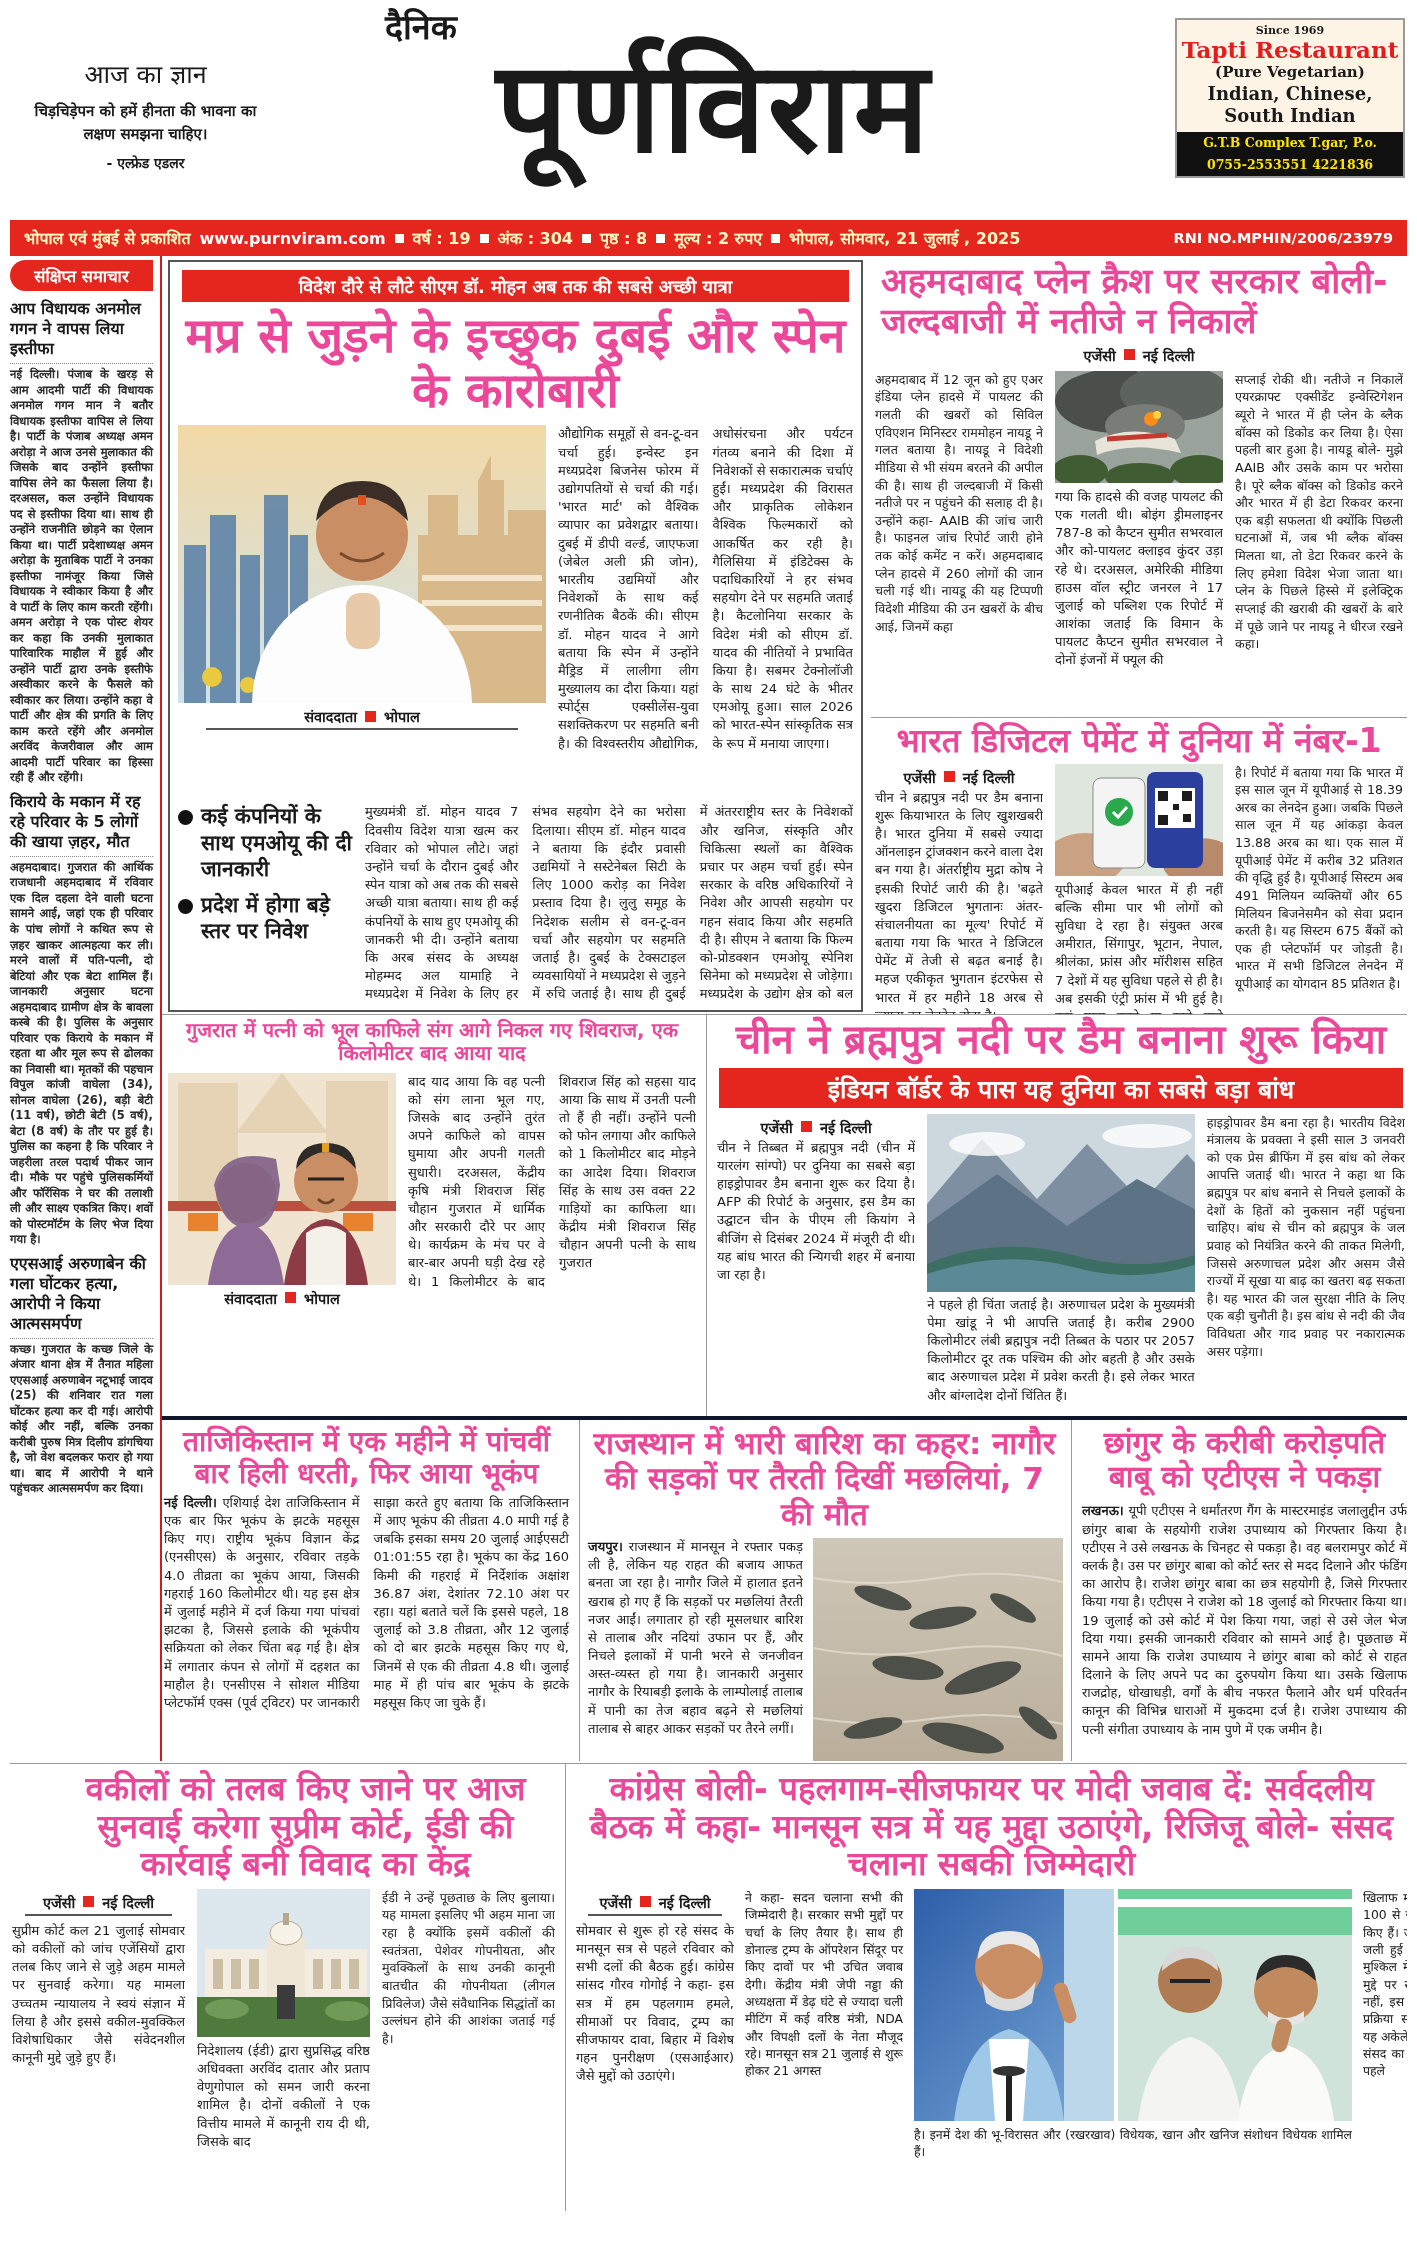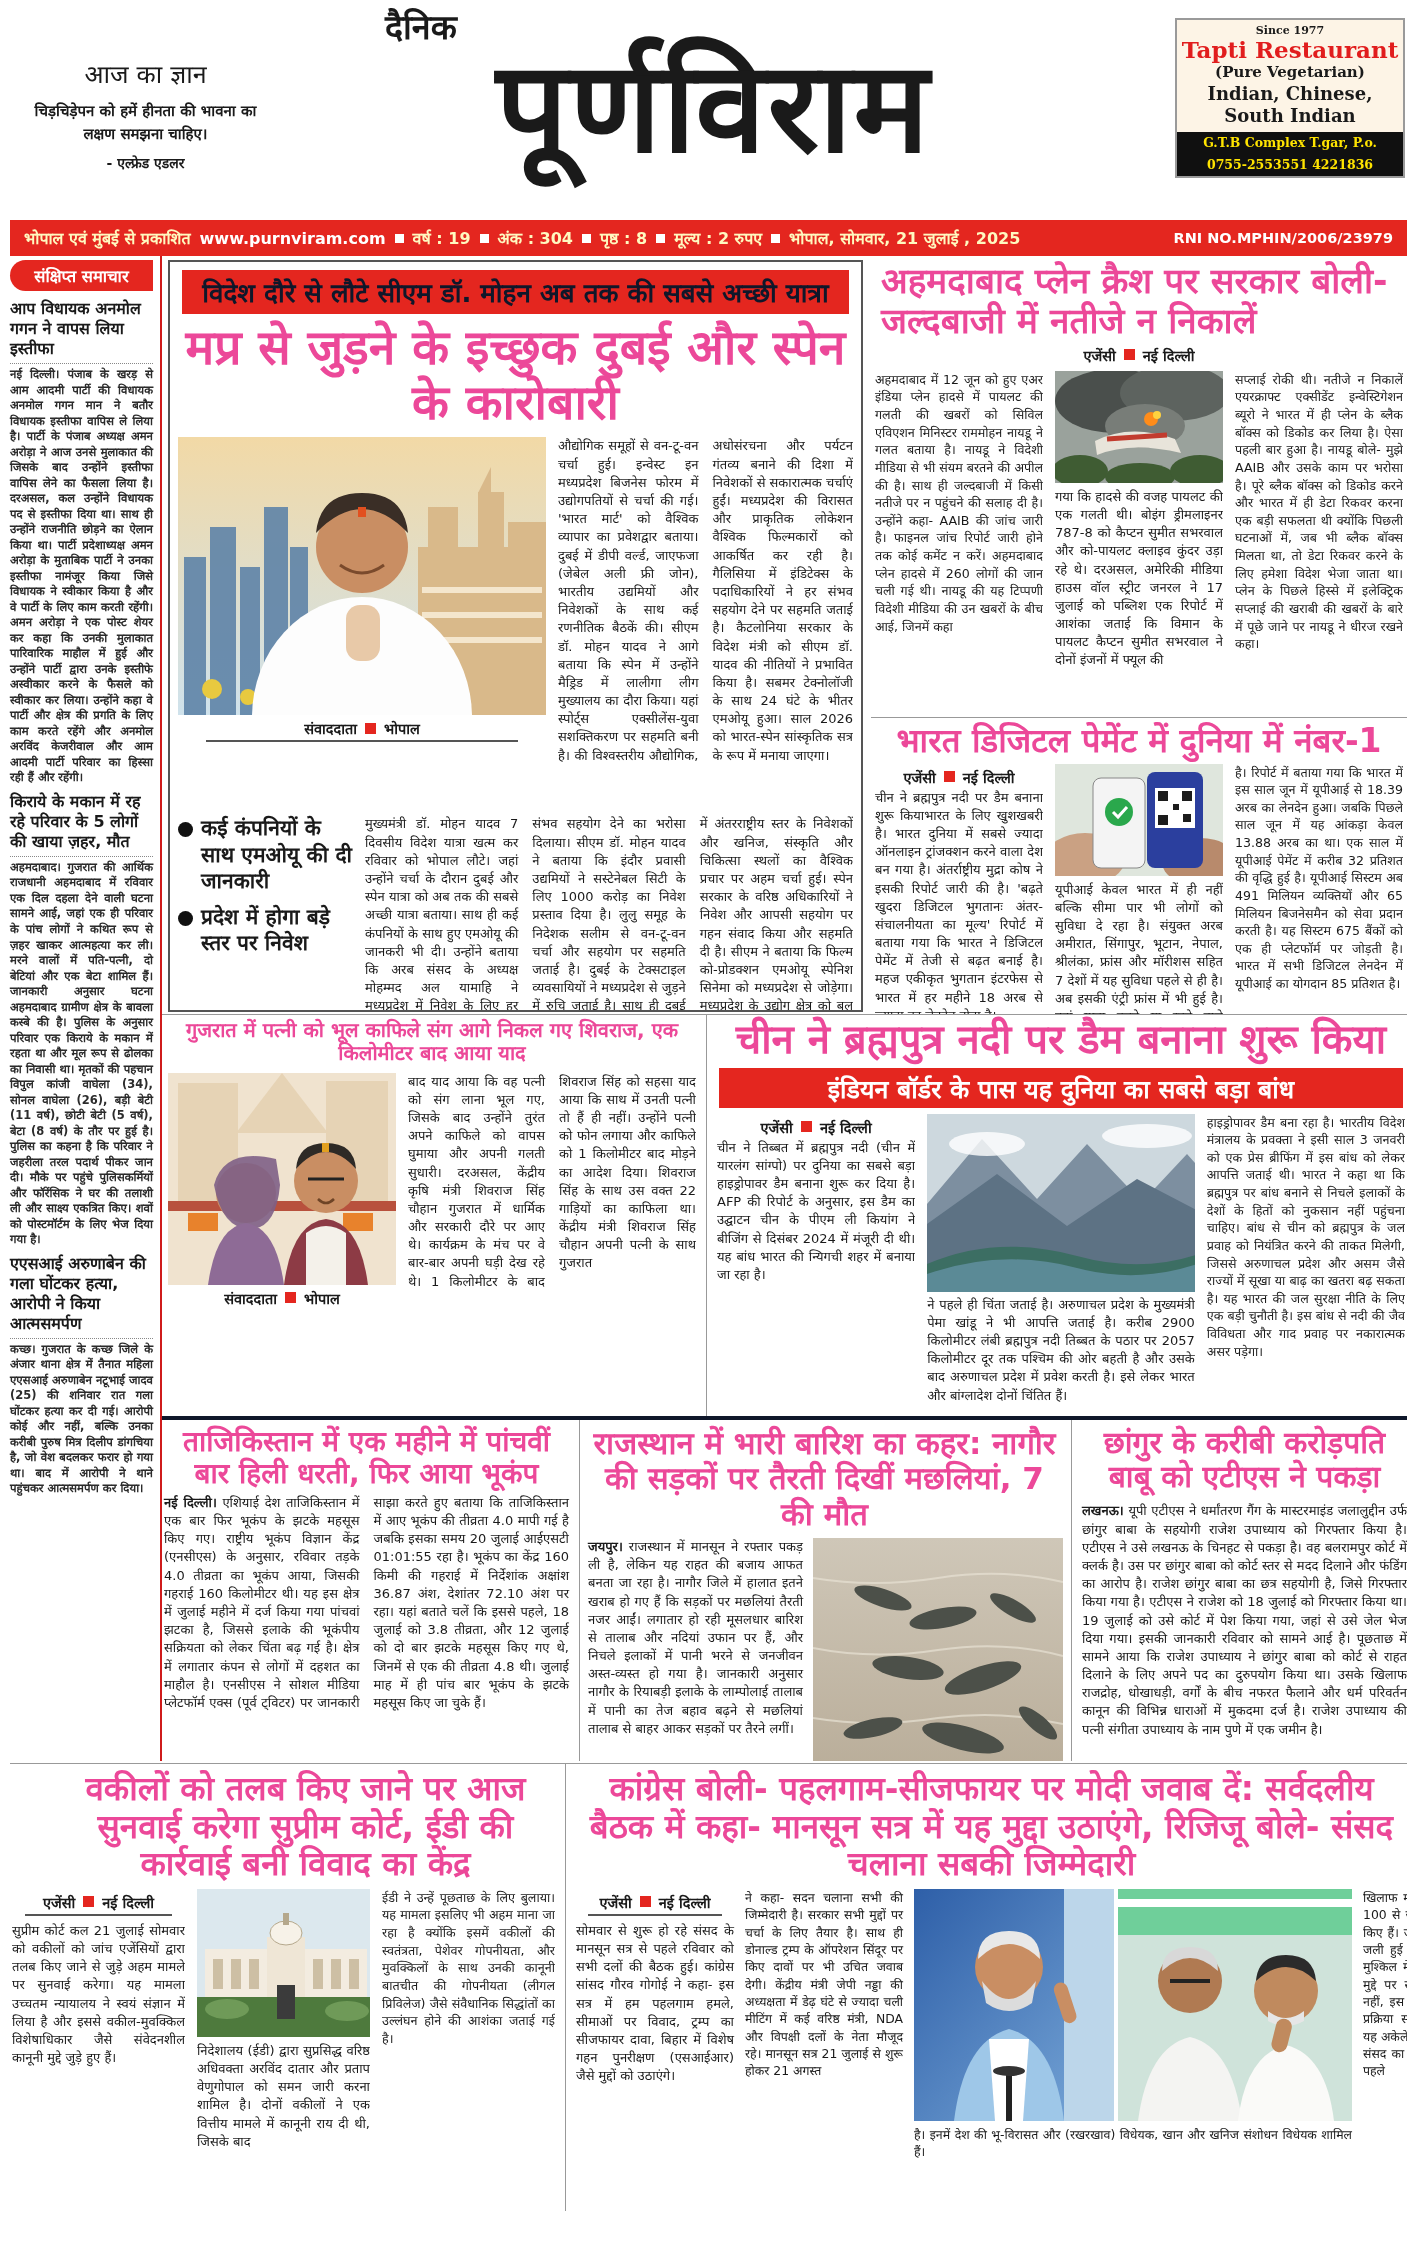--- a/index.html
+++ b/index.html
@@ -40,21 +40,21 @@
   
   .top-section { display:flex; }
   .briefs { width:152px; flex:0 0 152px; border-right:2px solid #cf1b1b; padding:4px 7px 0 0; }
   .briefs-tab { background:#e4261f; color:#fff; font-weight:800; font-size:16.5px; text-align:center; padding:4px 2px; border-radius:16px 0 0 16px; margin-bottom:8px; }
   .brief h3 { font-size:16px; font-weight:800; line-height:1.25; margin:6px 0 3px; border-bottom:1px dotted #888; padding-bottom:4px; }
   .brief .bodytxt { font-size:11.5px; font-weight:600; color:#2b2b2b; line-height:1.35; }
   .main-area { flex:1; display:flex; flex-direction:column; }
 
   .rowA { display:flex; height:758px; }
   .lead { width:695px; flex:0 0 695px; border:2px solid #555; margin:4px 6px 2px 6px; padding:6px 8px; overflow:hidden; }
-  .lead-kicker { background:#e4261f; color:#0f172a; font-weight:800; font-size:26px; text-align:center; padding:4px 6px; margin:2px 4px 6px; }
+  .lead-kicker { background:#e4261f; color:#ffffff; font-weight:800; font-size:18px; text-align:center; padding:4px 6px; margin:2px 4px 6px; }
   .lead-hl { font-size:48px; }
   .lead-main { display:flex; gap:12px; margin-top:8px; height:372px; }
   .lead-left { width:368px; flex:0 0 368px; }
   .lead-photo { width:100%; height:278px; overflow:hidden; }
   .lead-cols { flex:1; overflow:hidden; }
   .lead-bottom { display:flex; gap:12px; height:212px; overflow:hidden; margin-top:6px; }
   .bullets { width:175px; flex:0 0 175px; }
   .bullet { display:flex; gap:8px; font-size:21px; font-weight:800; line-height:1.25; margin-bottom:10px; }
   .dot { width:15px; height:15px; border-radius:50%; background:#111; flex:0 0 auto; margin-top:7px; }
   .lead-bottom-txt { flex:1; column-count:3; column-gap:14px; overflow:hidden; }
@@ -112,21 +112,21 @@
     <div class="quote-box">
       <div class="quote-heading">आज का ज्ञान</div>
       <div class="quote-text">चिड़चिड़ेपन को हमें हीनता की भावना का लक्षण समझना चाहिए।</div>
       <div class="quote-author">- एल्फ्रेड एडलर</div>
     </div>
     <div class="masthead-center">
       <div class="masthead-daily">दैनिक</div>
       <div class="masthead-title">पूर्णविराम</div>
     </div>
     <div class="ad-box">
-      <div class="ad-since">Since 1977</div>
+      <div class="ad-since">Since 1969</div>
       <div class="ad-name">Tapti Restaurant</div>
       <div class="ad-veg">(Pure Vegetarian)</div>
       <div class="ad-cuisine">Indian, Chinese, South Indian</div>
       <div class="ad-strip">G.T.B Complex T.gar, P.o.</div>
       <div class="ad-strip">0755-2553551 4221836</div>
     </div>
     <div class="infobar">
       <span class="yel">भोपाल एवं मुंबई से प्रकाशित</span>
       <span>www.purnviram.com</span>
       <span class="sqw"></span>

